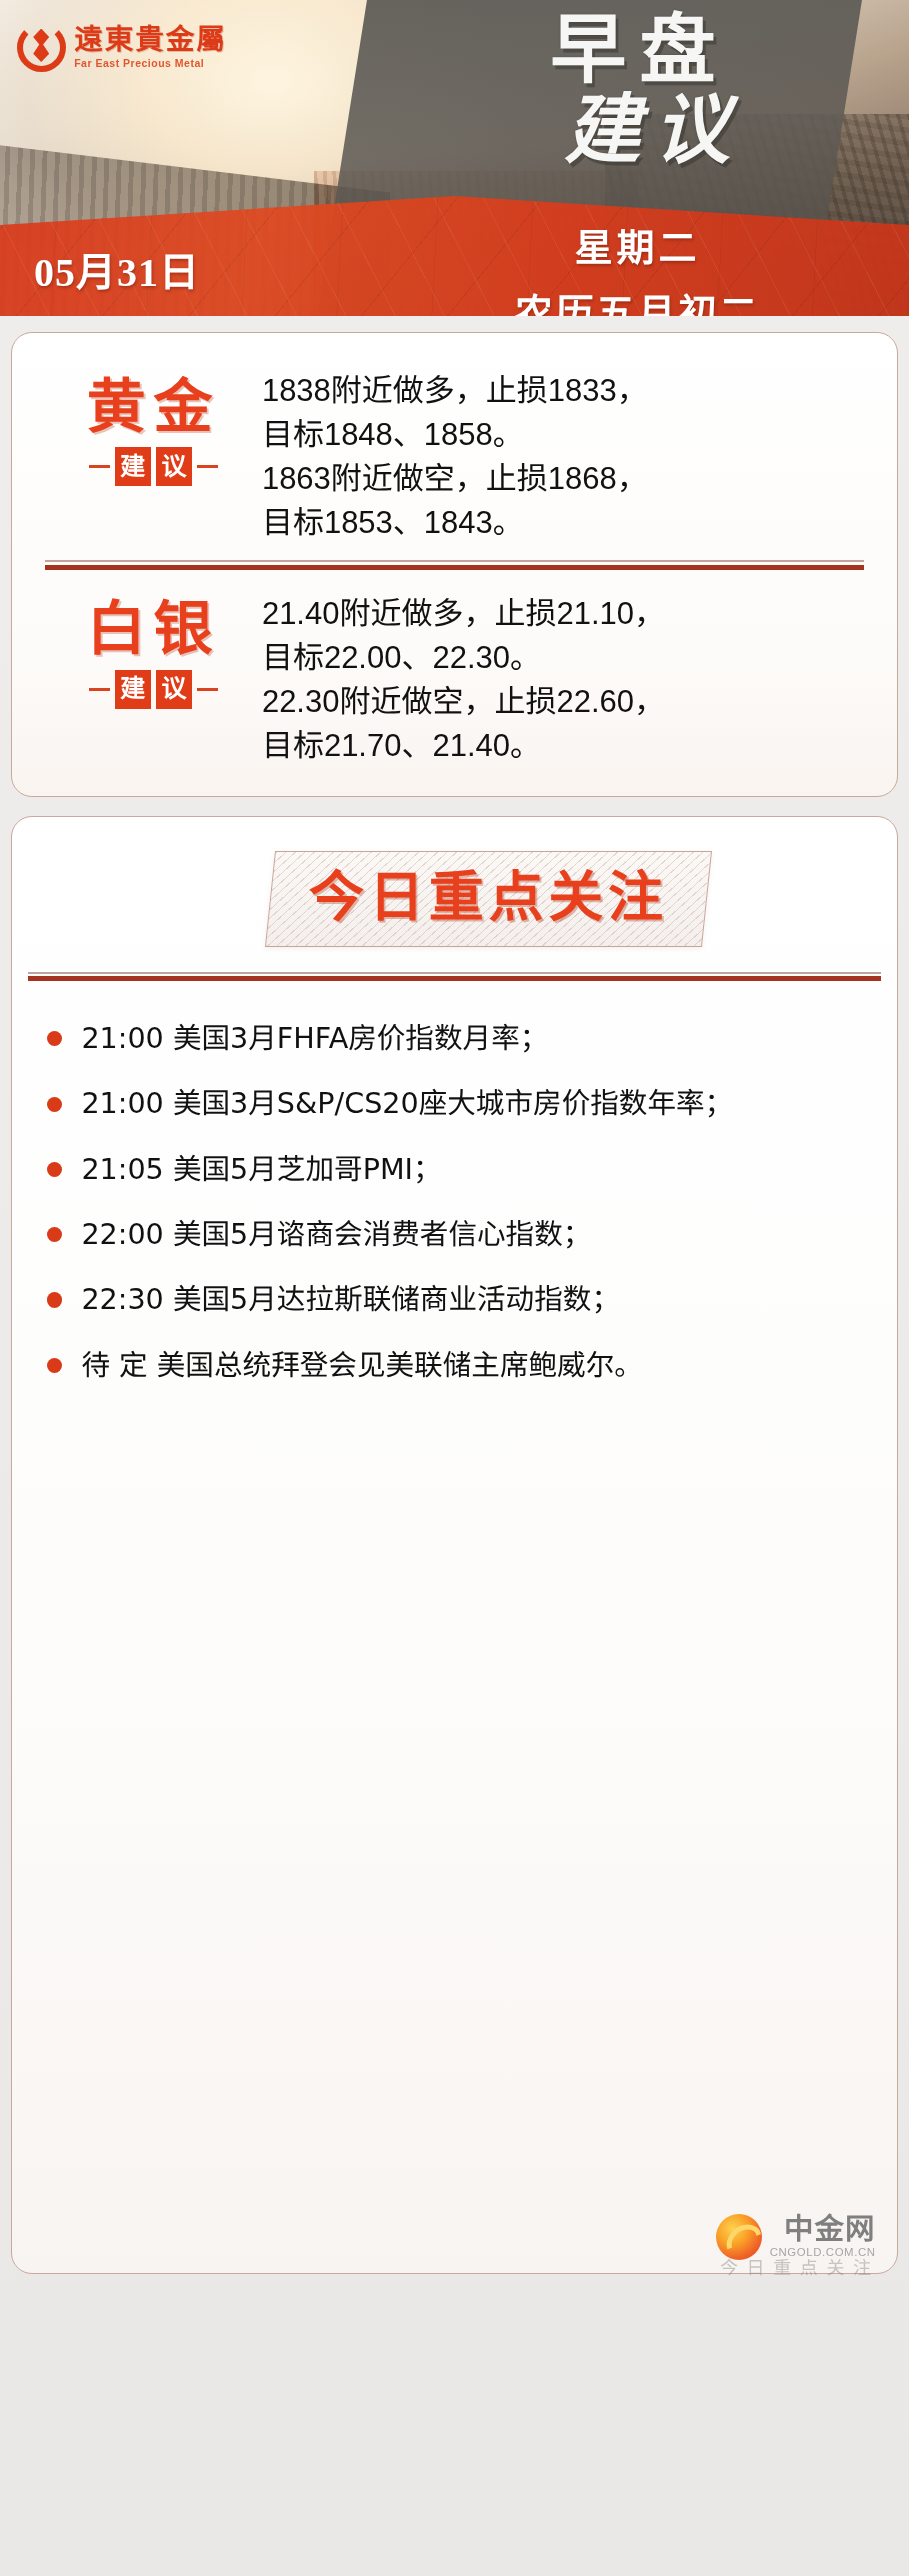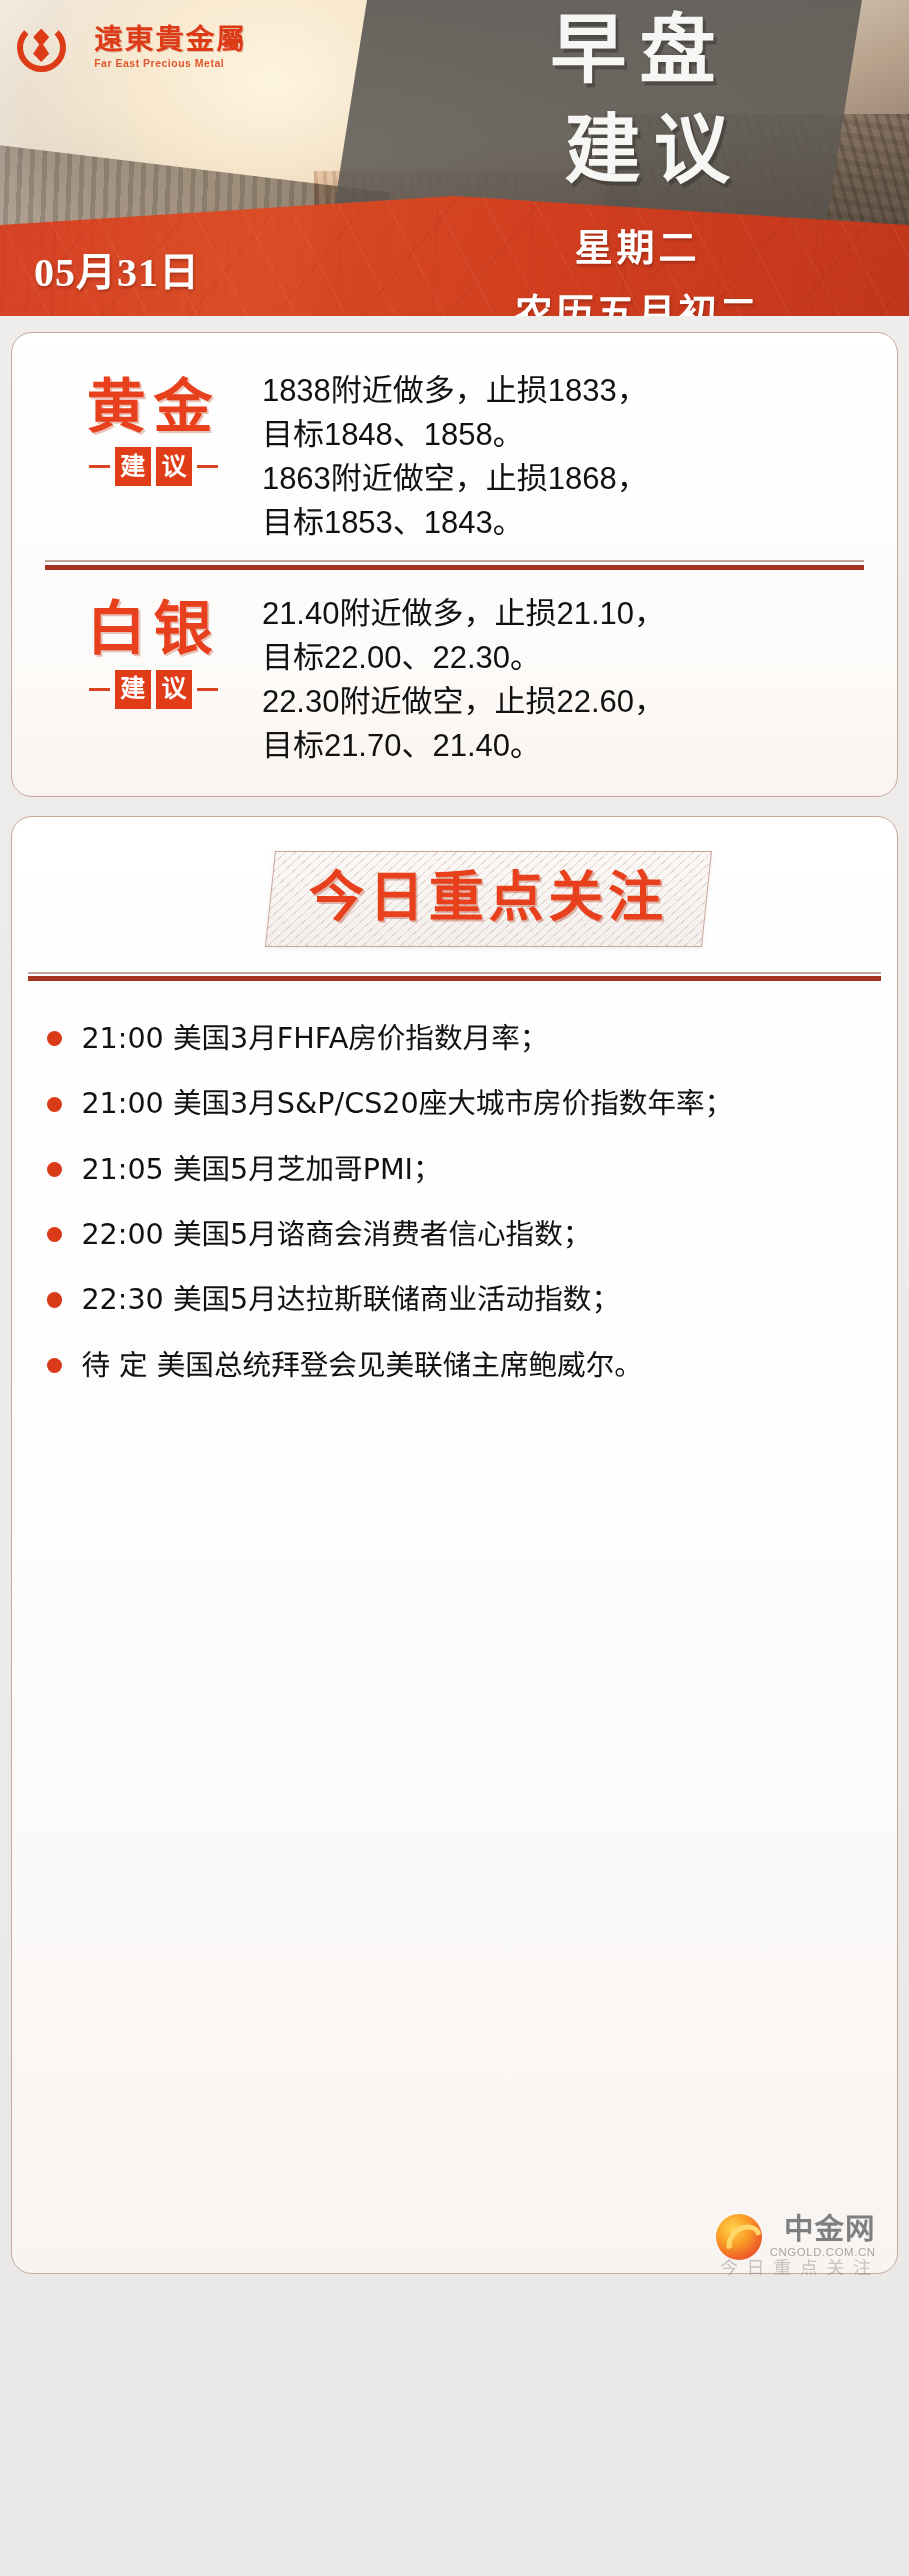--- a/index.html
+++ b/index.html
@@ -89,22 +89,23 @@
     font-family: "DejaVu Sans", "Liberation Sans", sans-serif;
     font-weight: 700;
     font-size: 76px;
     line-height: 1.05;
     letter-spacing: 13.3px;
     color: #f6f6f4;
     text-shadow: 2.9px 3.8px 0 rgba(40,36,32,0.38), 0 0 1.9px rgba(0,0,0,.25);
     white-space: nowrap;
   }
   .hero-title .line2 {
-    margin-top: 21px;
+    margin-top: 1px;
     margin-left: 28.6px;
+    font-style: italic;
   }
 
   
   .hero-red {
     position: absolute;
     left: -38px;
     top: 196px;
     width: 985px;
     height: 143px;
     background: linear-gradient(100deg, #d9391c 0%, #e04a22 30%, #d93c1b 62%, #c8351a 100%);
@@ -335,21 +336,21 @@
     letter-spacing: 8.6px;
   }
 
   
   .brand {
     position: absolute;
     left: 15.2px; top: 21px;
     z-index: 10;
     display: flex;
     align-items: center;
-    gap: 26px;
+    gap: 6px;
   }
   .brand-mark {
     width: 53px; height: 53px;
     position: relative;
     flex: 0 0 53px;
   }
   .brand-mark .ring {
     position: absolute; inset: 1.9px;
     border: 6.7px solid #dd3b17;
     border-radius: 50%;

